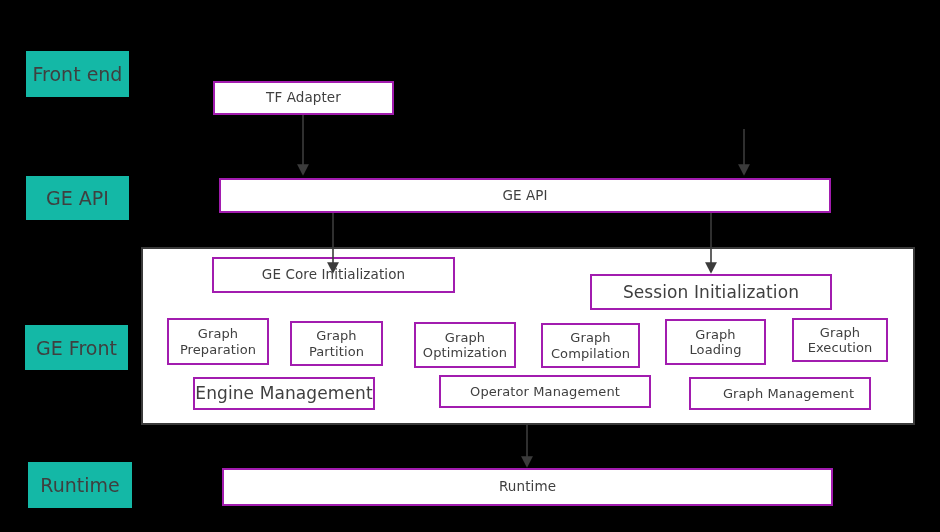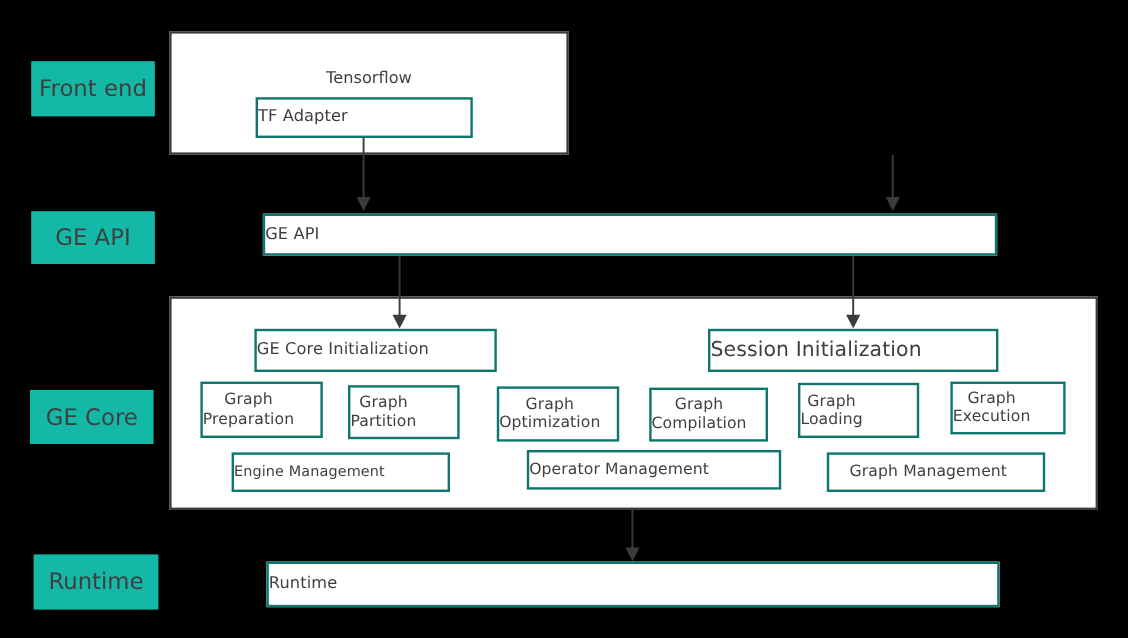--- a/index.html
+++ b/index.html
@@ -21,23 +21,24 @@
     position: absolute;
     left: 0; top: 0;
     width: 940px;
     height: 532px;
     background: #000000;
   }
 
   .box {
     position: absolute;
     background: #ffffff;
-    border: 2px solid #0f766e;
+    border: 2px solid #a21caf;
     display: flex;
     align-items: center;
+    justify-content: center;
     text-align: center;
     color: #3f3f3f;
     line-height: 1.18;
     letter-spacing: .1px;
     white-space: pre-line;
   }
 
   
   .label-plate {
     position: absolute;
@@ -82,43 +83,40 @@
 
   <div class="label-plate" style="left:26px; top:51px; width:103px; height:46px;">
     <span>Front end</span>
   </div>
 
   <div class="label-plate" style="left:26px; top:176px; width:103px; height:44px;">
     <span>GE API</span>
   </div>
 
   <div class="label-plate" style="left:25px; top:325px; width:103px; height:45px;">
-    <span>GE Core</span>
+    <span>GE Front</span>
   </div>
 
   <div class="label-plate" style="left:28px; top:462px; width:104px; height:46px;">
     <span>Runtime</span>
   </div>
 
-  <div class="group" style="left:141px; top:26px; width:333px; height:103px;">
-    <div class="frame-title" style="top:29px;">Tensorflow</div>
-  </div>
 
   <div class="box" style="left:213px; top:81px; width:181px; height:34px; font-size:13.5px;">
     <span>TF Adapter</span>
   </div>
 
 
   <div class="box" style="left:219px; top:178px; width:612px; height:35px; font-size:13.5px;">
     <span>GE API</span>
   </div>
 
   <div class="group" style="left:141px; top:247px; width:774px; height:178px;"></div>
 
-  <div class="box" style="left:212px; top:274px; width:202px; height:36px; font-size:13.5px;">
+  <div class="box" style="left:212px; top:257px; width:243px; height:36px; font-size:13.5px;">
     <span>GE Core Initialization</span>
   </div>
 
   <div class="box" style="left:590px; top:274px; width:242px; height:36px; font-size:17px;">
     <span>Session Initialization</span>
   </div>
 
   <div class="box" style="left:167px; top:318px; width:102px; height:47px; font-size:13px;">
     <span>Graph
 Preparation</span>
@@ -142,21 +140,21 @@
   <div class="box" style="left:665px; top:319px; width:101px; height:46px; font-size:13px;">
     <span>Graph
 Loading</span>
   </div>
 
   <div class="box" style="left:792px; top:318px; width:96px; height:44px; font-size:13px;">
     <span>Graph
 Execution</span>
   </div>
 
-  <div class="box" style="left:193px; top:377px; width:182px; height:33px; font-size:12px;">
+  <div class="box" style="left:193px; top:377px; width:182px; height:33px; font-size:17px;">
     <span>Engine Management</span>
   </div>
 
   <div class="box" style="left:439px; top:375px; width:212px; height:33px; font-size:13px;">
     <span>Operator Management</span>
   </div>
 
   <div class="box" style="left:689px; top:377px; width:182px; height:33px; font-size:13px;padding-left:17px;">
     <span>Graph Management</span>
   </div>

